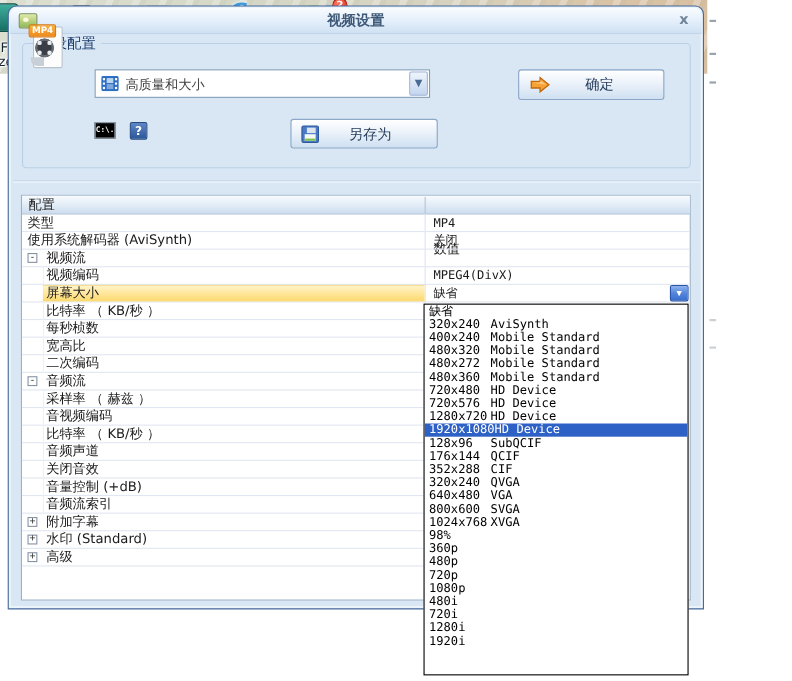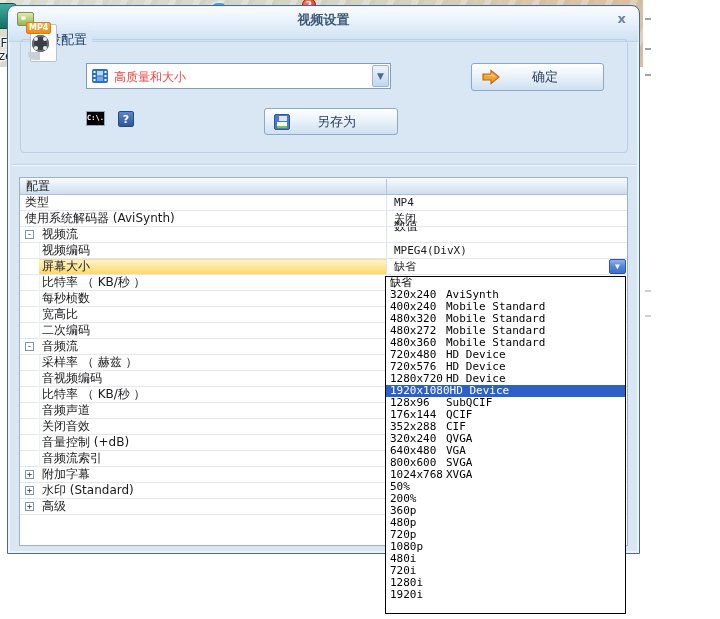--- a/index.html
+++ b/index.html
@@ -17,21 +17,21 @@
   #right-panel { left:643px; top:0; width:77px; height:619px; background:#ffffff; }
   .tick { position:absolute; left:2px; width:6px; height:2px; background:#9aa4ad; }
 
   
   #dialog {
     left:7px; top:5px; width:633px; height:549px;
     background:#d9e7f5; border:1px solid #47689b; border-radius:8px 8px 0 0;
     box-shadow: inset 0 0 0 2px #ecf4fb;
   }
   #titlebar {
-    left:1px; top:1px; width:629px; height:35px;
+    left:1px; top:1px; width:629px; height:24px;
     background:linear-gradient(#f9fcff 0%,#e7f1fb 45%,#cfe1f3 100%);
     border-radius:7px 7px 0 0; border-bottom:1px solid #c2d4e8;
   }
   #title-text { width:100%; text-align:center; line-height:25px; font-weight:bold;
     font-size:13px; color:#3f5a78; }
   #title-icon { left:8px; top:5px; width:17px; height:14px;
     background:linear-gradient(#dfeaa8,#8fb858); border:1px solid #7a8f55; border-radius:2px; }
   #title-icon i { position:absolute; left:3px; top:3px; width:5px; height:4px; background:#fdf6d8; border-radius:50%; }
   #close-x { right:12px; top:4px; font-weight:bold; font-size:13px; color:#70849a; cursor:default; }
 
@@ -48,21 +48,21 @@
     background:#3a3f46; box-shadow:inset 0 0 0 2px #666d75; }
   .doc-reel i { position:absolute; width:4px; height:4px; background:#e9edf0; border-radius:50%; }
   .doc-tail { position:absolute; left:2px; top:30px; width:12px; height:8px; background:#c9cfd6;
     border-radius:0 0 0 6px; }
   .mp4-tag { position:absolute; left:0; top:0; padding:0 2px; background:linear-gradient(#f8b23c,#ef8a1f);
     color:#fff; font-size:8px; font-weight:bold; border:1px solid #d97a12; border-radius:2px; line-height:10px; }
 
   #preset-combo { left:78px; top:57px; width:305px; height:26px; background:#fff;
     border:1px solid #7f9db9; }
   #combo-film { left:5px; top:5px; width:16px; height:14px; }
-  #combo-text { left:27px; top:5px; color:#ef4444; }
+  #combo-text { left:27px; top:5px; color:#404040; }
   #combo-drop { right:1px; top:1px; width:17px; height:22px;
     background:linear-gradient(#eef4fc,#c3d6ef); border:1px solid #9ab2d5; border-radius:2px;
     color:#4a6a94; text-align:center; line-height:20px; font-size:9px; }
 
   .push-btn { background:linear-gradient(#ffffff 0%,#ebf2fa 45%,#cfe0f1 100%);
     border:1px solid #8ca7c7; border-radius:3px; color:#29405e; font-size:13px;
     display:flex; align-items:center; }
   #ok-btn { left:463px; top:57px; width:133px; height:28px; }
   #save-btn { left:256px; top:102px; width:134px; height:27px; }
   .btn-label { flex:1; text-align:center; padding-right:14px; }
@@ -447,22 +447,21 @@
     <div class="dd-item"><span class="dd-res">720x576</span><span>HD Device</span></div>
     <div class="dd-item"><span class="dd-res">1280x720</span><span>HD Device</span></div>
     <div class="dd-item sel"><span class="dd-res">1920x1080</span><span>HD Device</span></div>
     <div class="dd-item"><span class="dd-res">128x96</span><span>SubQCIF</span></div>
     <div class="dd-item"><span class="dd-res">176x144</span><span>QCIF</span></div>
     <div class="dd-item"><span class="dd-res">352x288</span><span>CIF</span></div>
     <div class="dd-item"><span class="dd-res">320x240</span><span>QVGA</span></div>
     <div class="dd-item"><span class="dd-res">640x480</span><span>VGA</span></div>
     <div class="dd-item"><span class="dd-res">800x600</span><span>SVGA</span></div>
     <div class="dd-item"><span class="dd-res">1024x768</span><span>XVGA</span></div>
-    <div class="dd-item"><span class="dd-res">50%</span></div>
-    <div class="dd-item"><span class="dd-res">200%</span></div>
+    <div class="dd-item"><span class="dd-res">98%</span></div>
     <div class="dd-item"><span class="dd-res">360p</span></div>
     <div class="dd-item"><span class="dd-res">480p</span></div>
     <div class="dd-item"><span class="dd-res">720p</span></div>
     <div class="dd-item"><span class="dd-res">1080p</span></div>
     <div class="dd-item"><span class="dd-res">480i</span></div>
     <div class="dd-item"><span class="dd-res">720i</span></div>
     <div class="dd-item"><span class="dd-res">1280i</span></div>
     <div class="dd-item"><span class="dd-res">1920i</span></div>
   </div>
 

